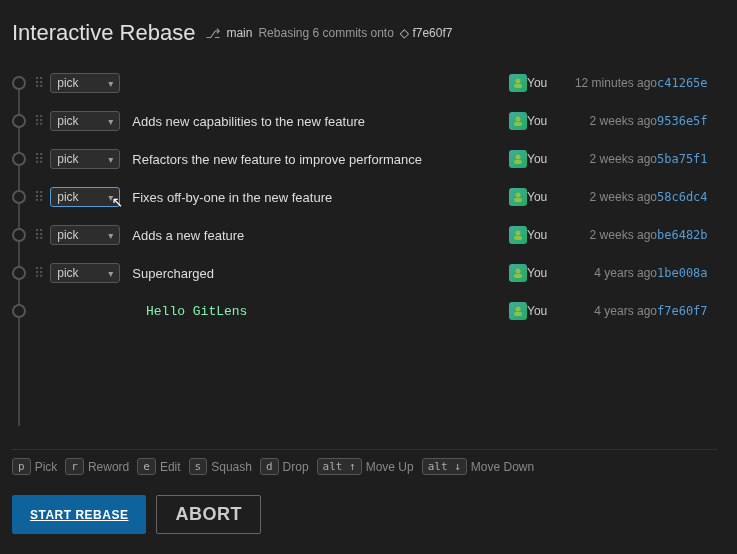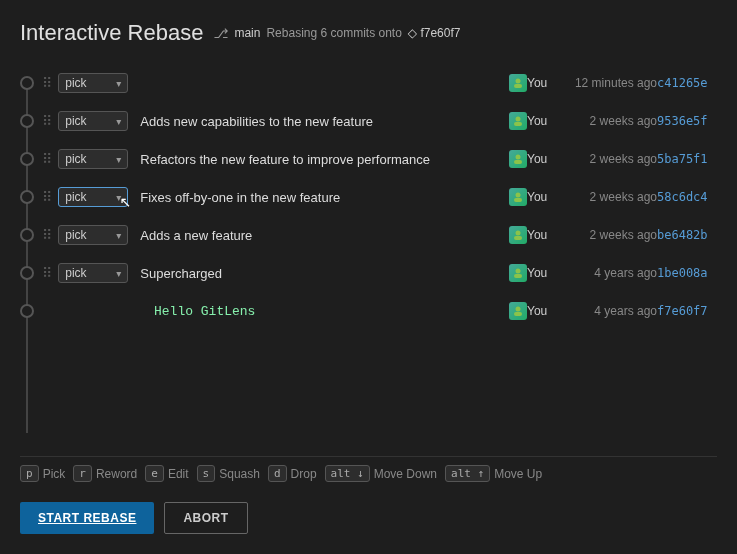--- a/index.html
+++ b/index.html
@@ -10,21 +10,21 @@
       font-size: 13px;
       width: 737px;
       height: 554px;
       overflow: hidden;
     }
 
     .page {
       display: flex;
       flex-direction: column;
       height: 100%;
-      padding: 20px 20px 10px 20px;
+      padding: 20px 20px 10px 12px;
     }
 
     .header {
       display: flex;
       align-items: center;
       gap: 10px;
       margin-bottom: 18px;
     }
 
     .header-title {
@@ -218,21 +218,21 @@
       text-transform: uppercase;
       border-radius: 2px;
       text-decoration: underline;
     }
 
     .btn-abort {
       background: transparent;
       color: #ccc;
       border: 1px solid #666;
       padding: 8px 18px;
-      font-size: 12px;
+      font-size: 18px;
       font-weight: 600;
       letter-spacing: 0.5px;
       cursor: pointer;
       text-transform: uppercase;
       border-radius: 2px;
     }
 
     .commits-wrapper {
       position: relative;
       flex: 1;
@@ -427,26 +427,26 @@
       </div>
       <div class="hint-item">
         <span class="kbd">s</span>
         <span>Squash</span>
       </div>
       <div class="hint-item">
         <span class="kbd">d</span>
         <span>Drop</span>
       </div>
       <div class="hint-item">
+        <span class="kbd">alt ↑</span>
+        <span>Move Up</span>
+      </div>
+      <div class="hint-item">
         <span class="kbd">alt ↓</span>
         <span>Move Down</span>
-      </div>
-      <div class="hint-item">
-        <span class="kbd">alt ↑</span>
-        <span>Move Up</span>
       </div>
     </div>
 
   <div class="actions">
     <button class="btn-start">START REBASE</button>
     <button class="btn-abort">ABORT</button>
   </div>
 </div>
 
 </body></html>

